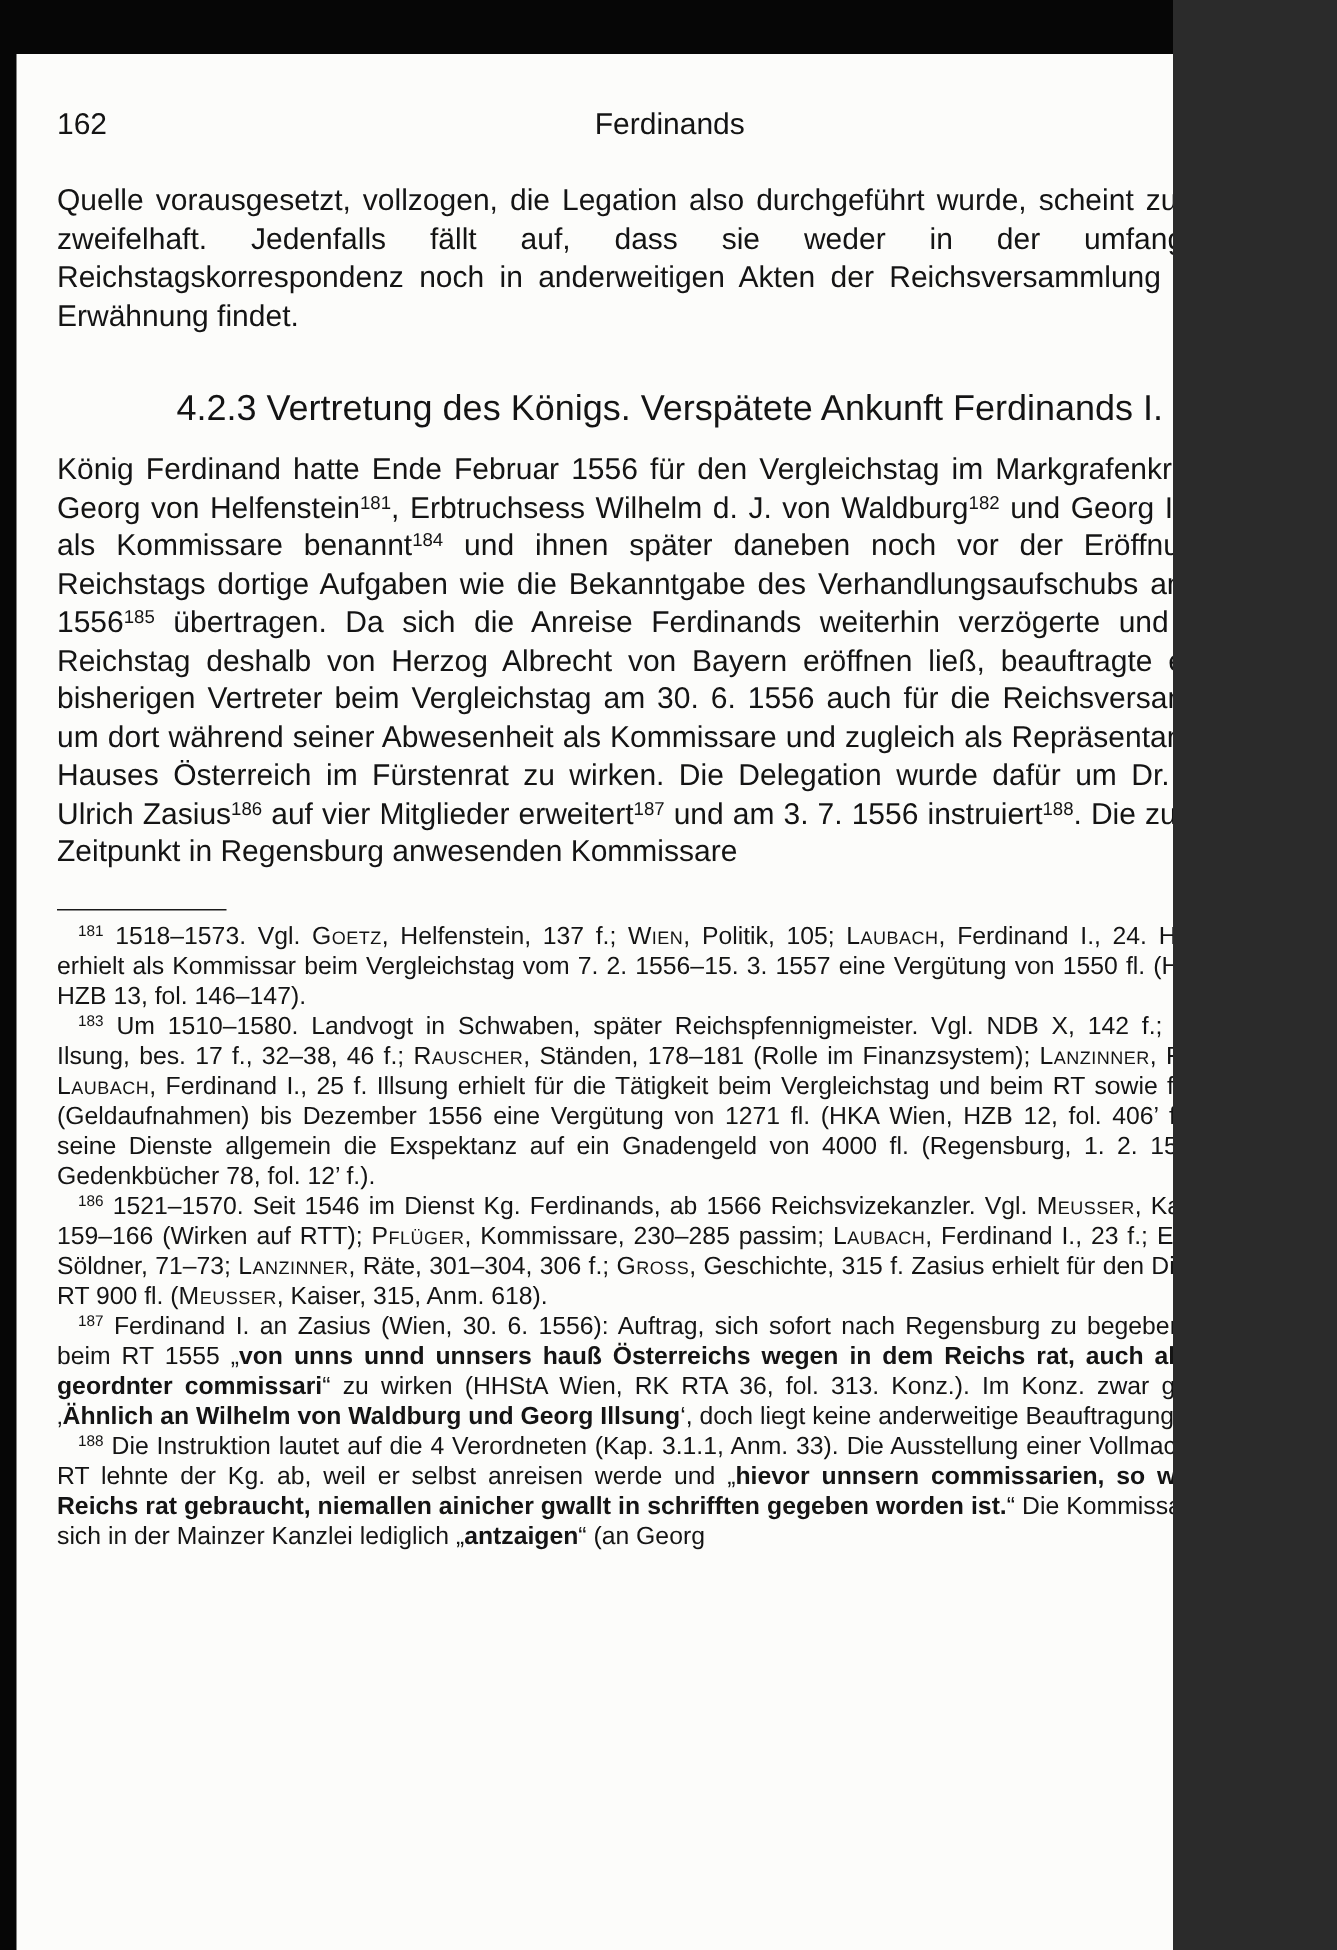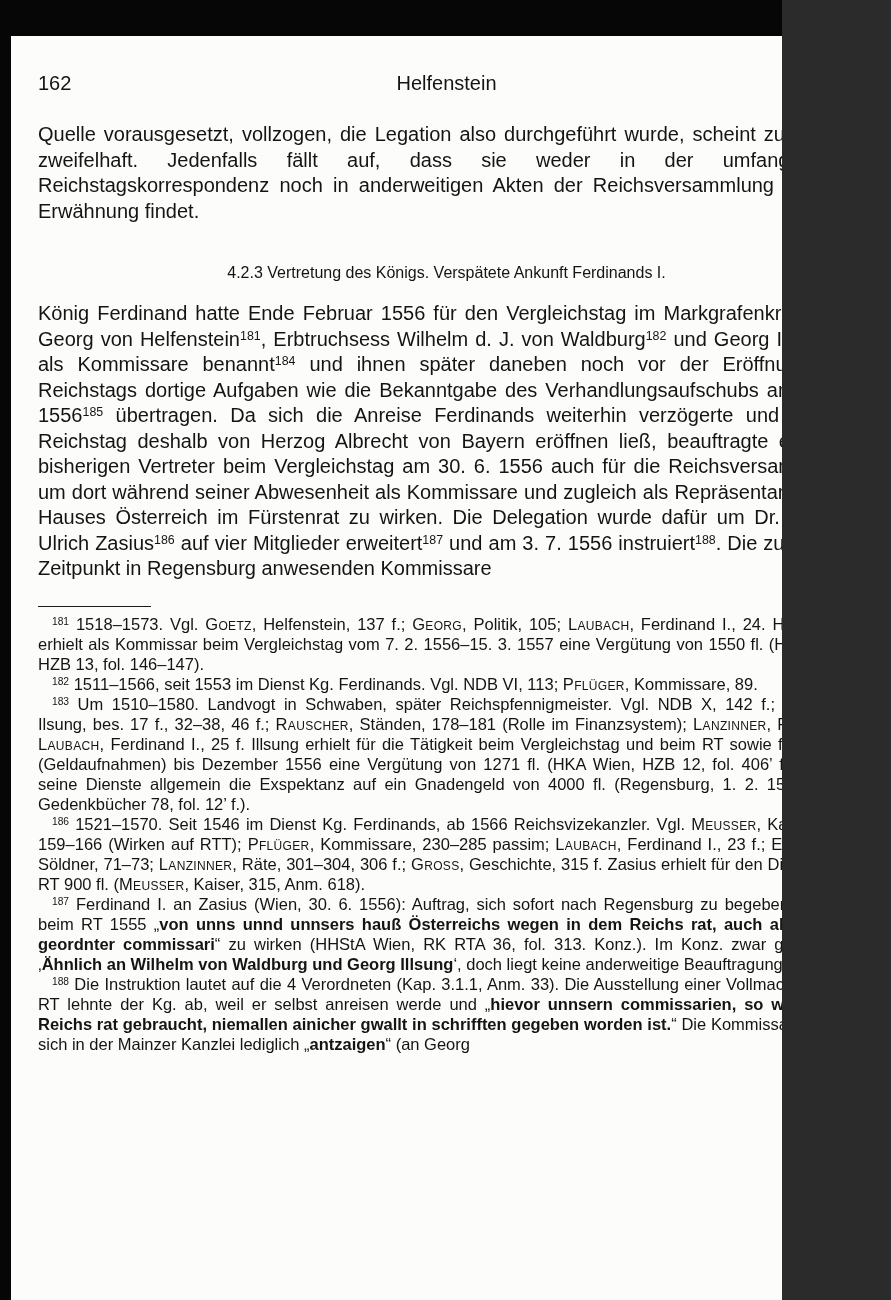--- a/index.html
+++ b/index.html
@@ -44,21 +44,21 @@
   .body-par {
     margin: 0;
     font-size: 20px;
     line-height: 25.5px;
     text-align: justify;
     text-justify: inter-word;
   }
   .par-1 { margin-top: 26px; }
   .section-heading {
     margin: 36px 0 15px 0;
-    font-size: 16px;
+    font-size: 24px;
     font-weight: normal;
     text-align: center;
     line-height: 26px;
   }
   .fn-sep {
     margin-top: 24px;
     width: 113px;
     border-top: 1.6px solid #1a1a1a;
     height: 0;
   }
@@ -91,34 +91,33 @@
 
 <div class="scan">
   <div class="bar-top"></div>
   <div class="bar-left"></div>
 
   <div class="page">
     <div class="content">
 
       <div class="running-head">
         <span class="pagenum">162</span>
-        <span class="head-title">Helfenstein</span>
+        <span class="head-title">Ferdinands</span>
       </div>
 
       <p class="body-par par-1">Quelle vorausgesetzt, vollzogen, die Legation also durchgeführt wurde, scheint zumindest zweifelhaft. Jedenfalls fällt auf, dass sie weder in der umfangreichen Reichstagskorrespondenz noch in anderweitigen Akten der Reichsversammlung 1155/57 Erwähnung findet.</p>
 
       <h2 class="section-heading">4.2.3 Vertretung des Königs. Verspätete Ankunft Ferdinands I.</h2>
 
       <p class="body-par">König Ferdinand hatte Ende Februar 1556 für den Vergleichstag im Markgrafenkrieg Graf Georg von Helfenstein<sup>181</sup>, Erbtruchsess Wilhelm d. J. von Waldburg<sup>182</sup> und Georg Illsung<sup>183</sup> als Kommissare benannt<sup>184</sup> und ihnen später daneben noch vor der Eröffnung des Reichstags dortige Aufgaben wie die Bekanntgabe des Verhandlungsaufschubs am 10. 6. 1556<sup>185</sup> übertragen. Da sich die Anreise Ferdinands weiterhin verzögerte und er den Reichstag deshalb von Herzog Albrecht von Bayern eröffnen ließ, beauftragte er seine bisherigen Vertreter beim Vergleichstag am 30. 6. 1556 auch für die Reichsversammlung, um dort während seiner Abwesenheit als Kommissare und zugleich als Repräsentanten des Hauses Österreich im Fürstenrat zu wirken. Die Delegation wurde dafür um Dr. Johann Ulrich Zasius<sup>186</sup> auf vier Mitglieder erweitert<sup>187</sup> und am 3. 7. 1556 instruiert<sup>188</sup>. Die zu diesem Zeitpunkt in Regensburg anwesenden Kommissare</p>
 
       <div class="fn-sep"></div>
 
       <div class="footnotes">
-        <p><sup>181</sup> 1518–1573. Vgl. <span class="sc">Goetz</span>, Helfenstein, 137 f.; <span class="sc">Georg</span>, Politik, 105; <span class="sc">Laubach</span>, Ferdinand I., 24. Helfenstein erhielt als Kommissar beim Vergleichstag vom 7. 2. 1556–15. 3. 1557 eine Vergütung von 1550 fl. (HKA Wien, HZB 13, fol. 146–147).</p>
-        <p><sup>182</sup> 1511–1566, seit 1553 im Dienst Kg. Ferdinands. Vgl. NDB VI, 113; <span class="sc">Pflüger</span>, Kommissare, 89.</p>
+        <p><sup>181</sup> 1518–1573. Vgl. <span class="sc">Goetz</span>, Helfenstein, 137 f.; <span class="sc">Wien</span>, Politik, 105; <span class="sc">Laubach</span>, Ferdinand I., 24. Helfenstein erhielt als Kommissar beim Vergleichstag vom 7. 2. 1556–15. 3. 1557 eine Vergütung von 1550 fl. (HKA Wien, HZB 13, fol. 146–147).</p>
         <p><sup>183</sup> Um 1510–1580. Landvogt in Schwaben, später Reichspfennigmeister. Vgl. NDB X, 142 f.; <span class="sc">Dworzak</span>, Ilsung, bes. 17 f., 32–38, 46 f.; <span class="sc">Rauscher</span>, Ständen, 178–181 (Rolle im Finanzsystem); <span class="sc">Lanzinner</span>, Räte, 307; <span class="sc">Laubach</span>, Ferdinand I., 25 f. Illsung erhielt für die Tätigkeit beim Vergleichstag und beim RT sowie für Reisen (Geldaufnahmen) bis Dezember 1556 eine Vergütung von 1271 fl. (HKA Wien, HZB 12, fol. 406’ f.) und für seine Dienste allgemein die Exspektanz auf ein Gnadengeld von 4000 fl. (Regensburg, 1. 2. 1557: Ebd., Gedenkbücher 78, fol. 12’ f.).</p>
         <p><sup>186</sup> 1521–1570. Seit 1546 im Dienst Kg. Ferdinands, ab 1566 Reichsvizekanzler. Vgl. <span class="sc">Meusser</span>, Kaiser, bes. 159–166 (Wirken auf RTT); <span class="sc">Pflüger</span>, Kommissare, 230–285 passim; <span class="sc">Laubach</span>, Ferdinand I., 23 f.; <span class="sc">Edelmayer</span>, Söldner, 71–73; <span class="sc">Lanzinner</span>, Räte, 301–304, 306 f.; <span class="sc">Gross</span>, Geschichte, 315 f. Zasius erhielt für den Dienst beim RT 900 fl. (<span class="sc">Meusser</span>, Kaiser, 315, Anm. 618).</p>
         <p><sup>187</sup> Ferdinand I. an Zasius (Wien, 30. 6. 1556): Auftrag, sich sofort nach Regensburg zu begeben, um wie beim RT 1555 „<b>von unns unnd unnsers hauß Österreichs wegen in dem Reichs rat, auch als unnser geordnter commissari</b>“ zu wirken (HHStA Wien, RK RTA 36, fol. 313. Konz.). Im Konz. zwar gestrichen: ‚<b>Ähnlich an Wilhelm von Waldburg und Georg Illsung</b>‘, doch liegt keine anderweitige Beauftragung vor.</p>
         <p><sup>188</sup> Die Instruktion lautet auf die 4 Verordneten (Kap. 3.1.1, Anm. 33). Die Ausstellung einer Vollmacht für den RT lehnte der Kg. ab, weil er selbst anreisen werde und „<b>hievor unnsern commissarien, so wir in den Reichs rat gebraucht, niemallen ainicher gwallt in schrifften gegeben worden ist.</b>“ Die Kommissare sollten sich in der Mainzer Kanzlei lediglich „<b>antzaigen</b>“ (an Georg</p>
       </div>
 
     </div>
   </div>
 </div>
 

